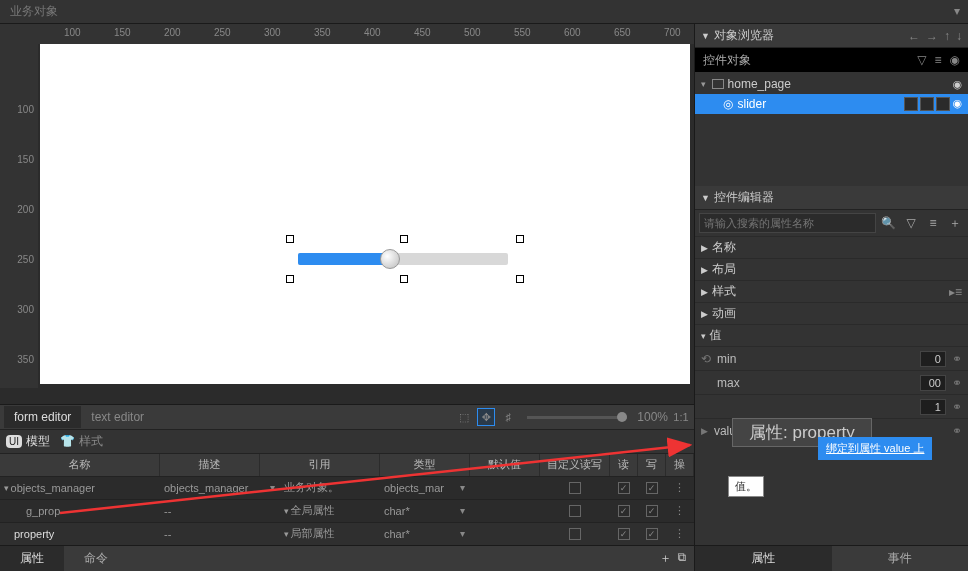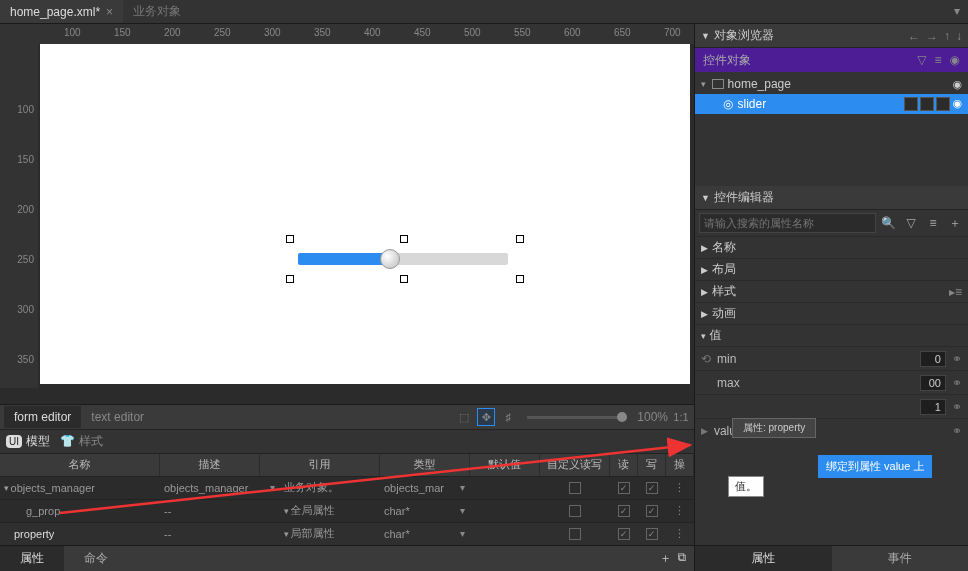--- a/index.html
+++ b/index.html
@@ -41,51 +41,47 @@
 .grid-row { display: flex; height: 24px; align-items: stretch; border-top: 1px solid #222; }
 .gcell { display: flex; align-items: center; border-right: 1px solid transparent; font-size: 11px; color: #999; padding: 0 4px; position: relative; }
 .checkbox { width: 12px; height: 12px; border: 1px solid #666; display: inline-flex; align-items: center; justify-content: center; font-size: 9px; color: #888; }
 .checkbox.checked::after { content: "✓"; }
 .bottom-tabs { display: flex; height: 26px; background: #3a3a3a; align-items: center; border-top: 1px solid #1a1a1a; position: relative; }
 .btab { padding: 4px 20px; text-align: center; }
 .btab.active { background: #2b2b2b; color: #ddd; }
 .add-icons { margin-left: auto; display: flex; gap: 6px; padding-right: 8px; color: #ccc; }
 .panel-header { display: flex; align-items: center; height: 24px; padding: 0 6px; background: #3a3a3a; border-bottom: 1px solid #222; color: #ccc; gap: 4px; }
 .panel-nav { margin-left: auto; display: flex; gap: 6px; color: #888; }
-.sub-header { height: 24px; display: flex; align-items: center; padding: 0 8px; background: #4c1d95; color: #aaa; justify-content: space-between; }
+.sub-header { height: 24px; display: flex; align-items: center; padding: 0 8px; background: #000000; color: #aaa; justify-content: space-between; }
 .tree { background: #333; padding: 2px 0; }
 .tree-row { display: flex; align-items: center; height: 20px; padding: 0 6px; gap: 4px; color: #ccc; }
 .tree-row.selected { background: #2d8cf0; color: #fff; }
 .tree-row .actions { margin-left: auto; display: flex; gap: 2px; }
 .eye { font-size: 11px; }
 .action-box { width: 14px; height: 14px; border: 1px solid #555; background: #2b2b2b; }
 .search-row { display: flex; align-items: center; height: 26px; padding: 0 4px; background: #333; gap: 4px; }
 .search-input { flex: 1; background: #2b2b2b; border: 1px solid #444; color: #888; padding: 2px 4px; font-size: 11px; height: 20px; }
 .search-btn { width: 18px; height: 18px; display: flex; align-items: center; justify-content: center; color: #aaa; }
 .prop-group { height: 22px; display: flex; align-items: center; padding: 0 6px; color: #ccc; border-top: 1px solid #2a2a2a; gap: 4px; }
 .prop-group .arrow { font-size: 9px; }
 .prop-row { height: 24px; display: flex; align-items: center; padding: 0 6px; border-top: 1px solid #2a2a2a; gap: 6px; }
 .prop-label { width: 70px; color: #bbb; }
 .prop-value { background: #1e1e1e; border: 1px solid #444; padding: 1px 4px; min-width: 26px; text-align: right; color: #ccc; font-size: 11px; }
 .link-icon { color: #777; font-size: 12px; }
 .tooltip-box { position: absolute; background: #2d8cf0; color: #fff; padding: 4px 8px; font-size: 11px; z-index: 200; }
 .mini-tip { position: absolute; background: #fefefe; color: #333; border: 1px solid #888; padding: 2px 6px; font-size: 11px; z-index: 200; }
-.floating-prop { position: absolute; background: #444; border: 1px solid #666; padding: 2px 10px; color: #ccc; font-size: 10px; z-index: 150; }
+.floating-prop { position: absolute; background: #444; border: 1px solid #666; padding: 2px 16px; color: #ccc; font-size: 17px; z-index: 150; }
 .arrow-svg { position: absolute; z-index: 100; pointer-events: none; }
 .expand-caret { font-size: 9px; color: #999; margin-right: 2px; }
 .more-icon { color: #888; font-size: 10px; margin-left: auto; }
 </style>
 </head>
 <body>
 
 <div class="tab-bar">
-  <div class="tab active">
-    <span>home_page.xml*</span>
-    <span class="tab-close">×</span>
-  </div>
   <div class="tab inactive">
     <span>业务对象</span>
   </div>
   <div style="margin-left:auto;padding:4px 8px;color:#888;">▾</div>
 </div>
 
 <div class="main-area">
   <div class="left-col">
     <div class="ruler-row">
       <div class="ruler-corner"></div>
@@ -366,21 +362,21 @@
 
     <div style="flex:1;background:#333;"></div>
     <div class="bottom-tabs">
       <div class="btab active" style="flex:1;">属性</div>
       <div class="btab" style="flex:1;">事件</div>
     </div>
   </div>
 </div>
 
 <div class="floating-prop" style="left:732px;top:418px;">属性: property</div>
-<div class="tooltip-box" style="left:818px;top:455px;">绑定到属性 value 上</div>
+<div class="tooltip-box" style="left:818px;top:437px;text-decoration:underline;">绑定到属性 value 上</div>
 <div class="mini-tip" style="left:728px;top:476px;">值。</div>
 
 <svg class="arrow-svg" style="left:0;top:0;" width="968" height="571">
   <defs>
       <marker id="ah" markerWidth="10" markerHeight="8" refX="9" refY="4" orient="auto">
         <polygon points="0 0, 10 4, 0 8" fill="#e33"></polygon>
       </marker>
     </defs>
   <line x1="60" y1="513" x2="690" y2="445" stroke="#e33" stroke-width="2.5" marker-end="url(#ah)"></line>
 </svg>

